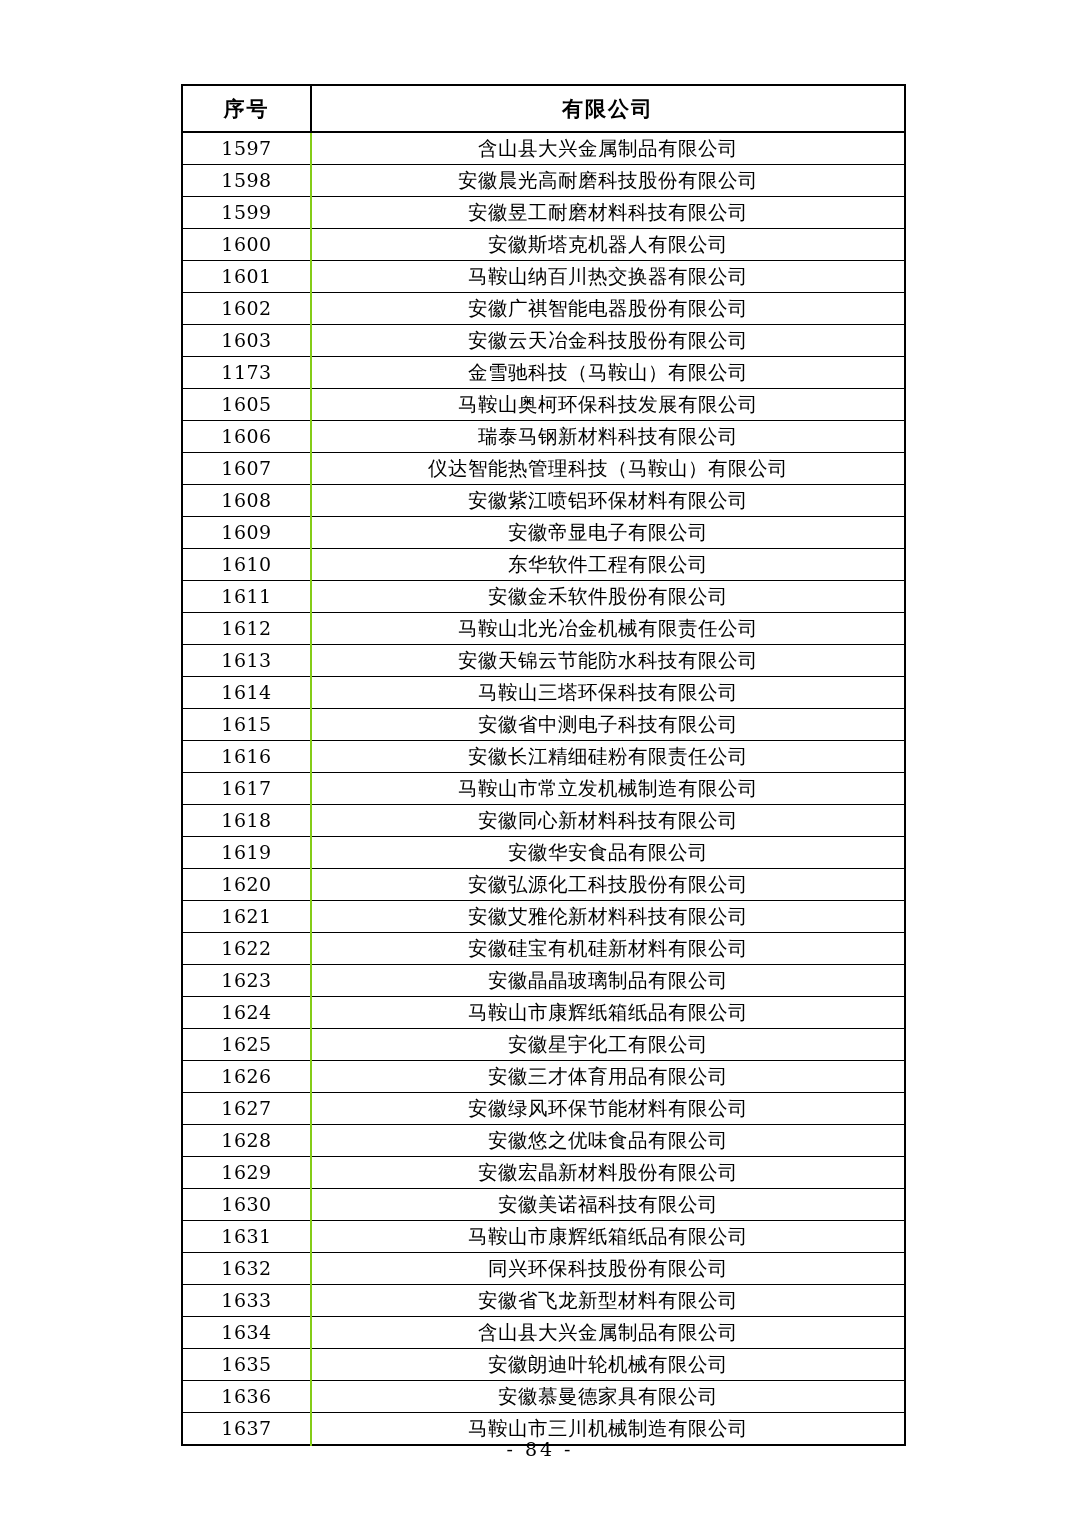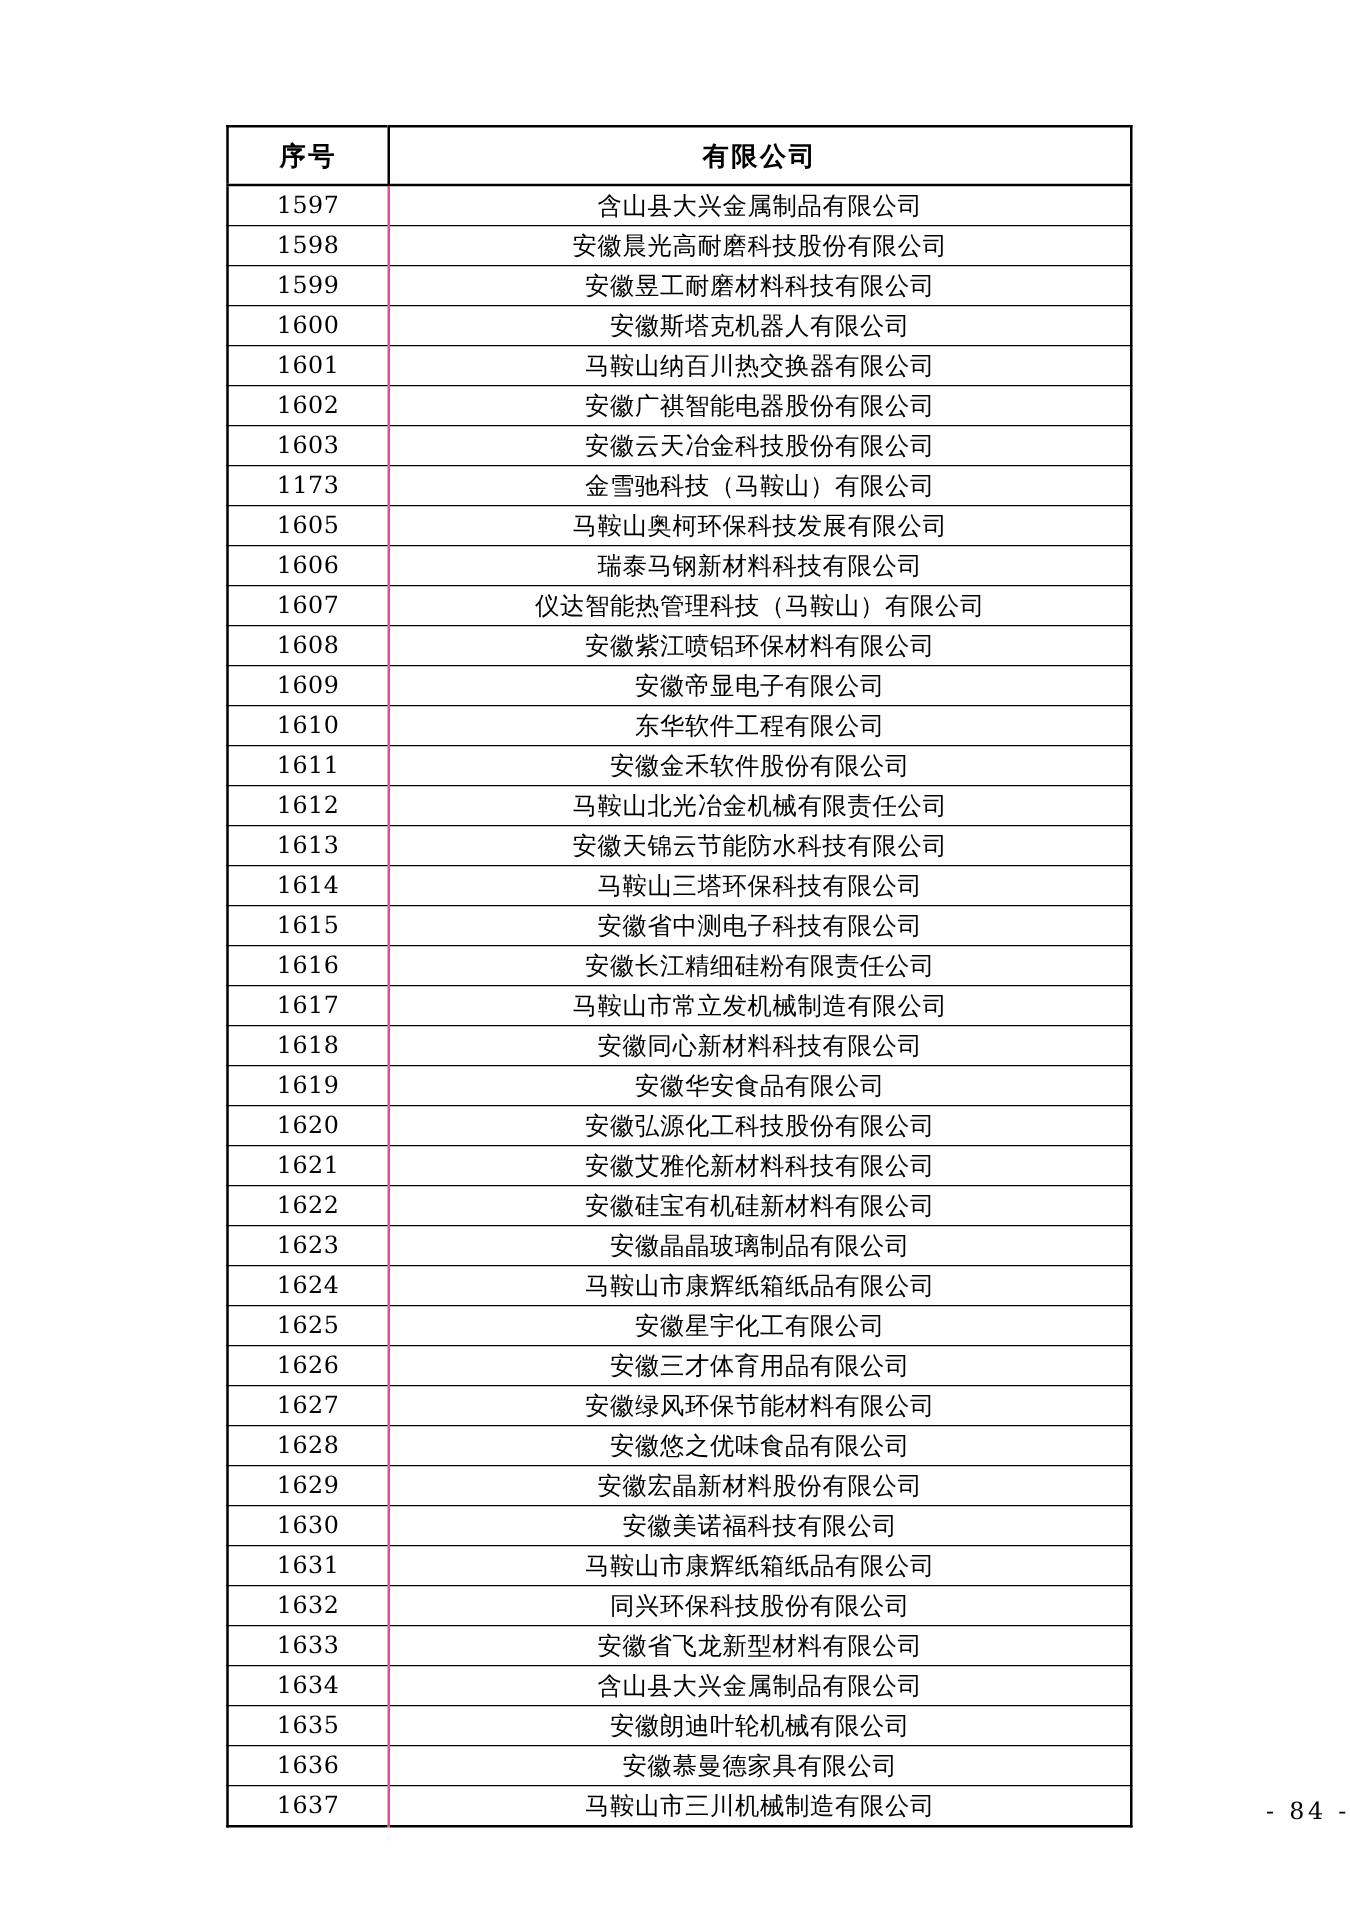--- a/index.html
+++ b/index.html
@@ -20,21 +20,21 @@
     position: absolute;
     left: 0;
     top: 0;
     width: 1080px;
     height: 1528px;
   }
 
   .table-wrap {
     position: absolute;
     left: 181px;
-    top: 100px;
+    top: 84px;
     width: 723px;
   }
 
   table.listing {
     border-collapse: collapse;
     width: 723px;
     table-layout: fixed;
     background: #ffffff;
   }
 
@@ -71,33 +71,33 @@
     height: 31px;
     line-height: 31px;
     font-size: 19.5px;
     white-space: nowrap;
   }
 
   tbody td.seq {
     font-family: "DejaVu Serif", "Liberation Serif", serif;
     font-size: 19px;
     letter-spacing: 0.5px;
-    border-right: 2px solid #ec4899;
+    border-right: 2px solid #84cc16;
   }
 
   tbody td.name {
     letter-spacing: 0.5px;
   }
 
   .page-number {
     position: absolute;
     left: 0;
     top: 1438px;
     width: 1080px;
-    text-align: right;
+    text-align: center;
     font-size: 19px;
     letter-spacing: 3px;
     color: #000000;
   }
 </style>
 </head>
 <body>
 
 <div class="page">
 

